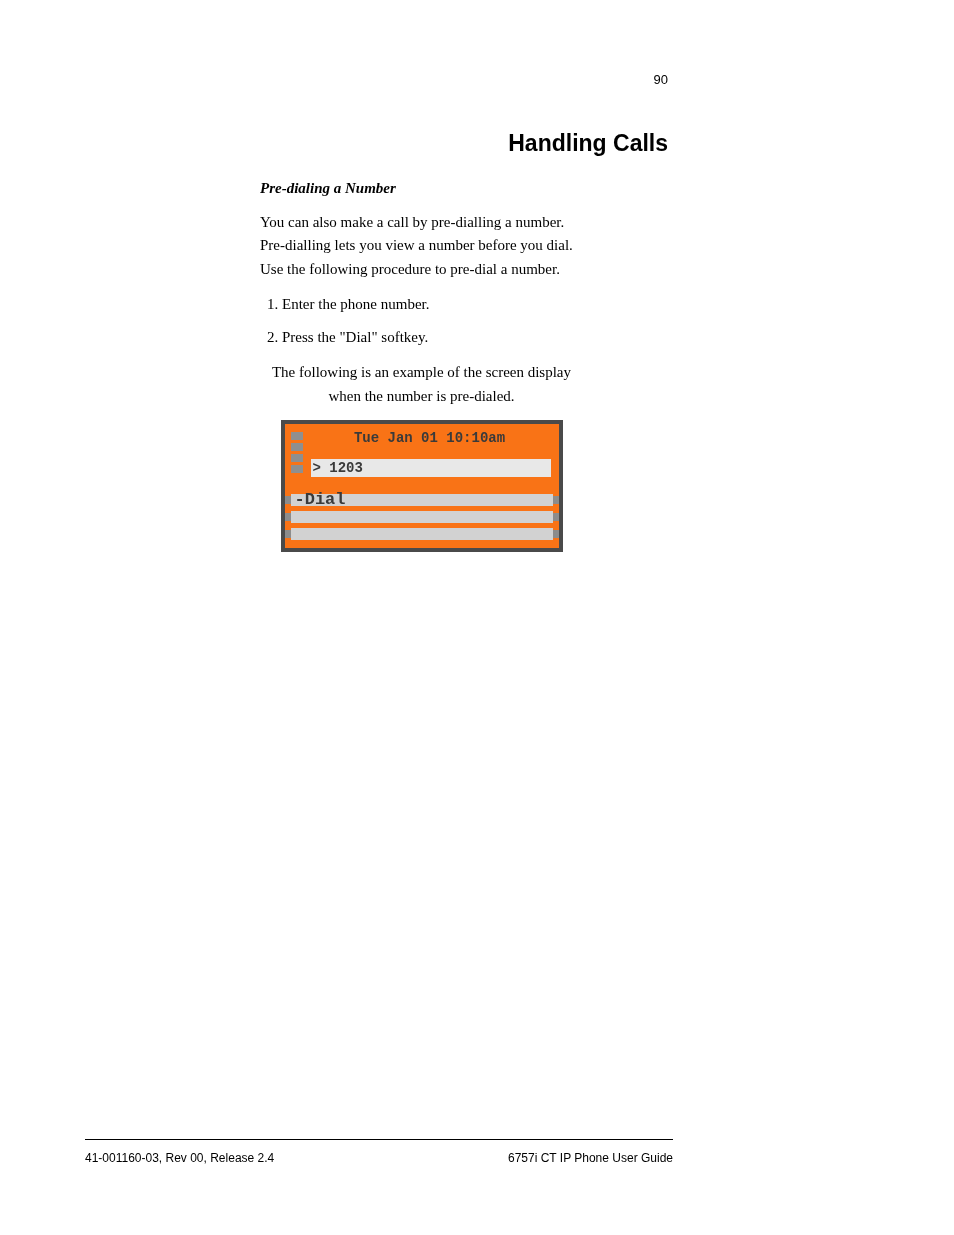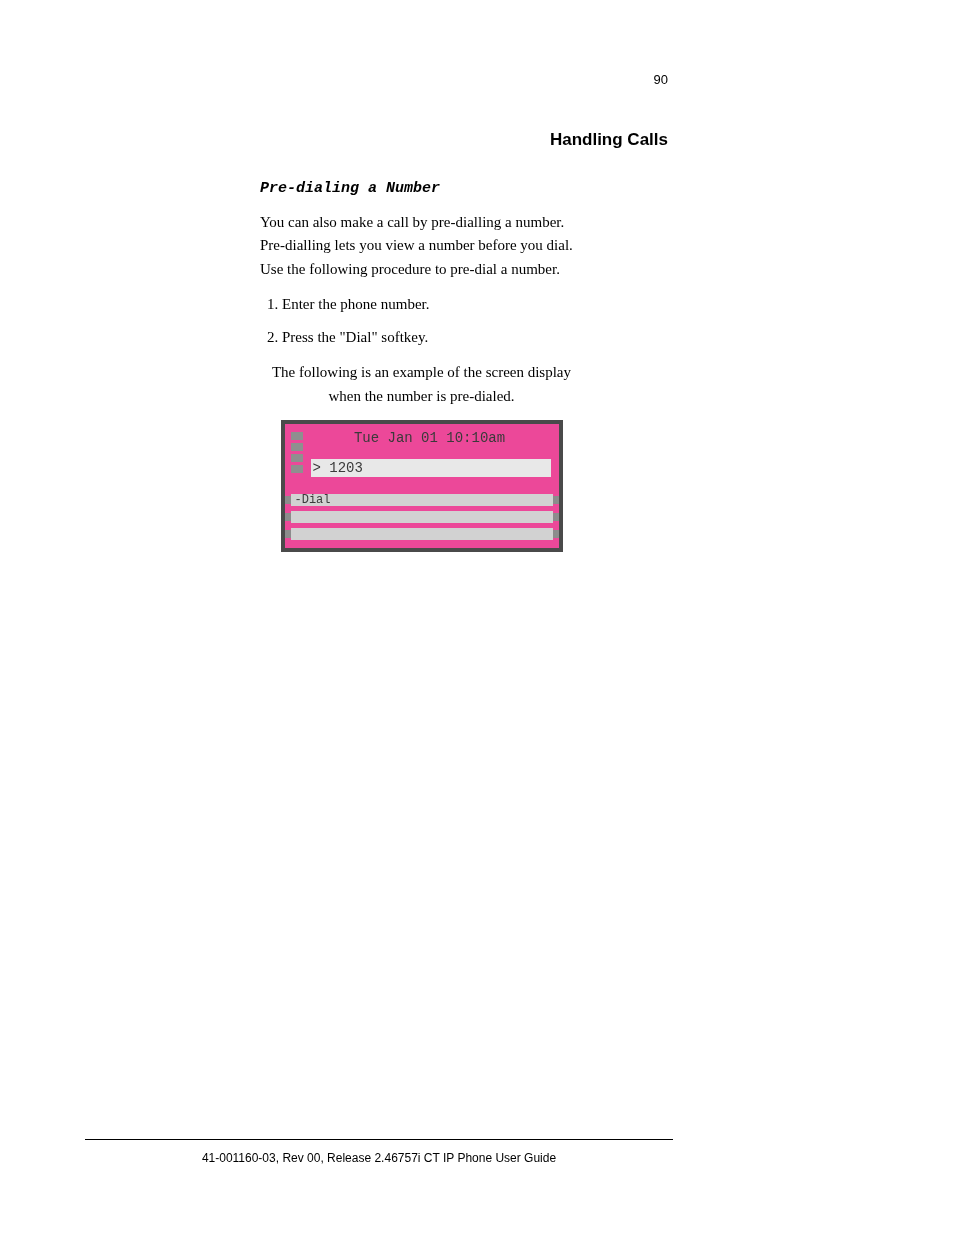--- a/index.html
+++ b/index.html
@@ -22,31 +22,31 @@
     right: 90px;
     font-size: 13px;
     font-family: Arial, sans-serif;
   }
   .section-heading {
     position: absolute;
     top: 130px;
     right: 90px;
     font-family: Arial, Helvetica, sans-serif;
     font-weight: bold;
-    font-size: 17px;
+    font-size: 23px;
     text-align: right;
   }
   .body-col {
     position: absolute;
     left: 260px;
     right: 175px;
     top: 180px;
   }
   .sub-heading {
-    font-family: Liberation Mono, monospace;
+    font-family: Liberation Serif, serif;
     font-weight: bold;
     font-size: 15px;
     font-style: italic;
     margin-bottom: 14px;
   }
   .para {
     font-size: 15px;
     line-height: 1.55;
     margin-bottom: 12px;
   }
@@ -94,27 +94,28 @@
     font-weight: bold;
   }
   .phone-screen-wrap {
     display: flex;
     justify-content: center;
     margin: 6px 0 50px 0;
   }
   .phone-screen {
     width: 282px;
     border: 4px solid #4a4a4a;
-    background: #ec4899;
+    background: #f97316;
     font-family: "Courier New", monospace;
     font-size: 14px;
     color: #3a3a3a;
     padding: 6px 0 4px 0;
     position: relative;
     box-sizing: border-box;
+    font-weight: bold;
   }
   .screen-row {
     padding: 0 10px;
     line-height: 1.25;
     white-space: pre;
   }
   .screen-top {
     text-align: center;
     padding-left: 26px;
   }
@@ -149,39 +150,39 @@
   .sk-nub-left, .sk-nub-right {
     width: 6px;
     height: 8px;
     background: #8c8c8c;
   }
   .sk-bar {
     flex: 1;
     height: 12px;
     background: #d2d2d2;
     padding-left: 4px;
-    font-size: 12px;
+    font-size: 17px;
     line-height: 12px;
   }
   .footer-rule {
     position: absolute;
     left: 85px;
     right: 85px;
     bottom: 95px;
     border-top: 1px solid #000;
   }
   .footer {
     position: absolute;
     left: 85px;
     right: 85px;
     bottom: 70px;
     font-size: 12px;
     font-family: Arial, sans-serif;
     display: flex;
-    justify-content: center;
+    justify-content: space-between;
   }
 </style>
 </head>
 <body>
 
 <div class="page">
 
   <div class="page-number-top">90</div>
 
   <div class="section-heading">Handling Calls</div>

